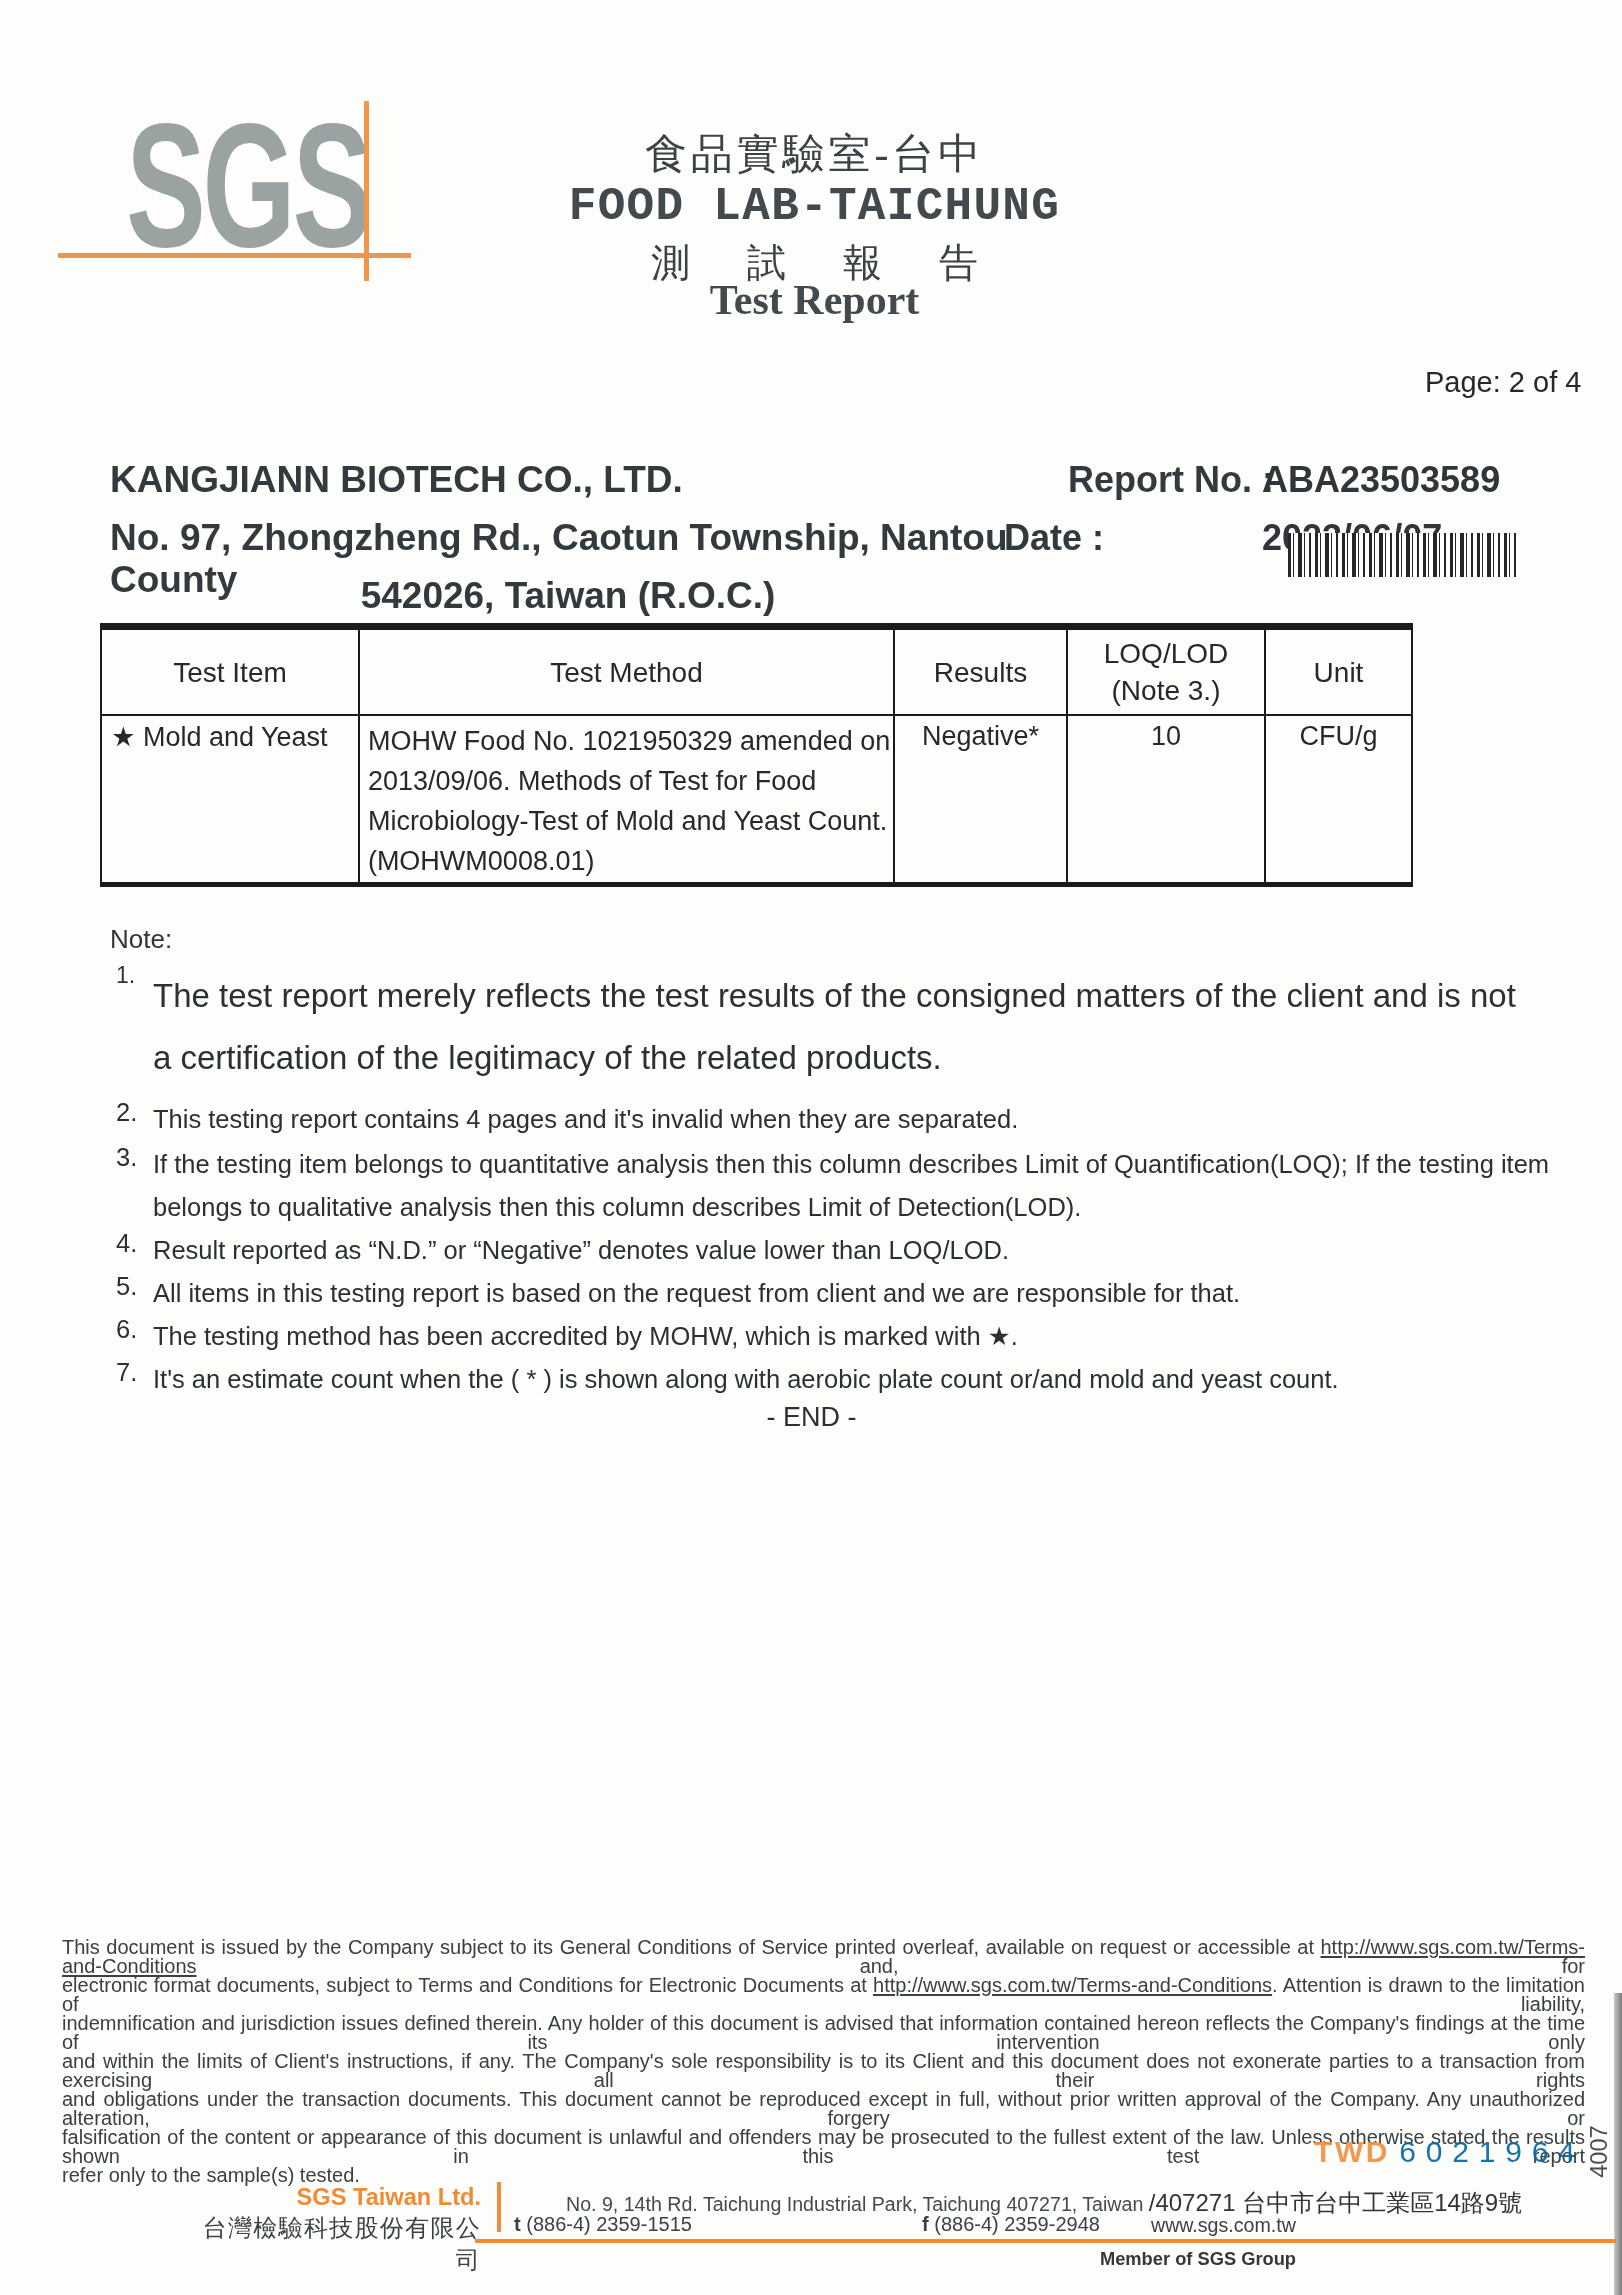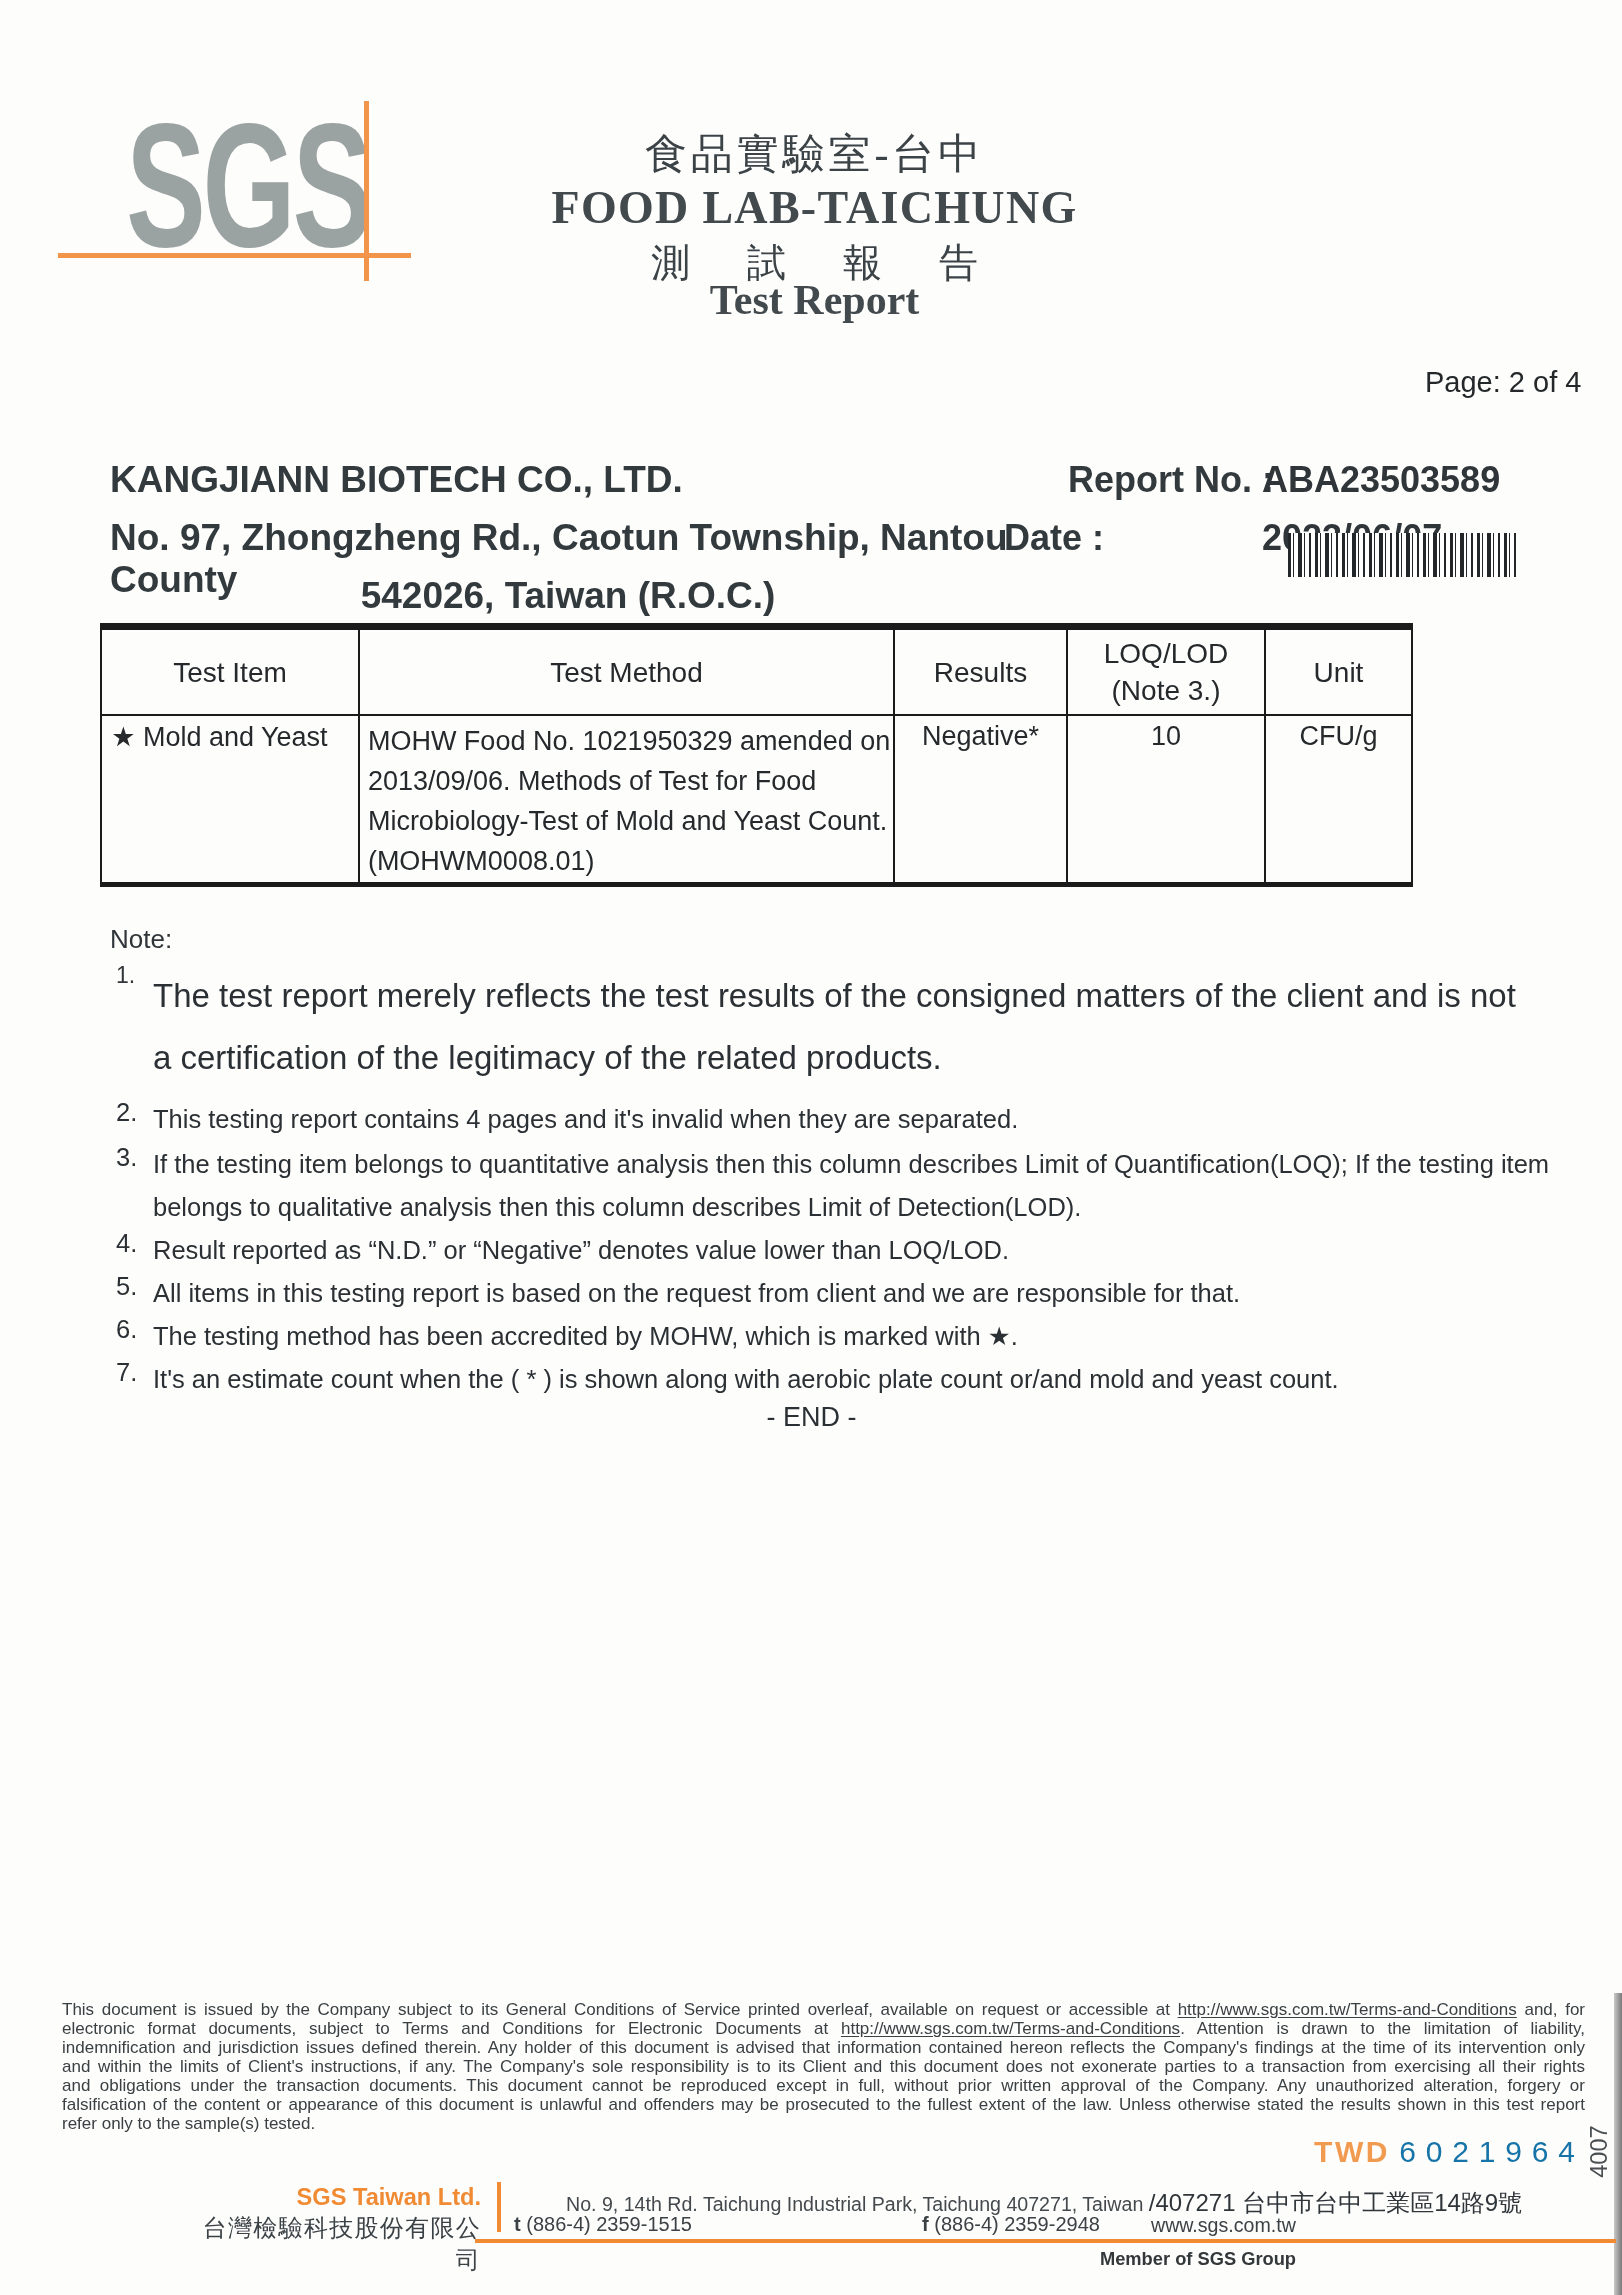--- a/index.html
+++ b/index.html
@@ -19,21 +19,21 @@
     font-size:141px;font-weight:bold;letter-spacing:-3.9px;
     color:#9ba2a2;line-height:1;
     transform:scale(0.85,1.25);transform-origin:top left;
   }
   .orange-h{left:58px;top:253px;width:353px;height:5.2px;background:#f2944a;}
   .orange-v{left:364px;top:101px;width:5.2px;height:180px;background:#f2944a;}
 
   .head-center{left:389px;top:0;width:851px;text-align:center;}
   .head-center div{position:absolute;left:0;width:851px;}
   .t-zh1{top:126px;font-family:"Liberation Serif","DejaVu Serif",serif;font-size:42px;letter-spacing:3.9px;color:#3c4347;}
-  .t-en1{top:181px;font-family:Liberation Serif, serif;font-size:46px;font-weight:bold;letter-spacing:1.3px;color:#434a4e;}
+  .t-en1{top:181px;font-family:Liberation Mono, monospace;font-size:46px;font-weight:bold;letter-spacing:1.3px;color:#434a4e;}
   .t-zh2{top:236px;font-family:"Liberation Serif","DejaVu Serif",serif;font-size:39px;letter-spacing:23.6px;padding-left:23.6px;box-sizing:border-box;color:#3c4347;}
   .t-en2{top:276px;font-family:"Liberation Serif","DejaVu Serif",serif;font-size:42px;font-weight:bold;color:#434a4e;}
   .page-num{left:1425px;top:366px;font-size:29px;color:#24282b;}
 
   
   .client{left:110px;top:0;width:916px;font-weight:bold;font-size:37px;color:#333a3e;}
   .client div{position:absolute;left:0;width:916px;}
   .cl1{top:459px;} .cl2{top:517px;} .cl3{top:575px;text-align:center;}
   .meta-label{font-weight:bold;font-size:36px;color:#333a3e;}
   .rn-label{left:1068px;top:459px;} .rn-value{left:1262px;top:459px;font-weight:bold;font-size:36px;}
@@ -65,21 +65,21 @@
   .note1{left:116px;top:965px;width:1427px;}
   .note1 .num{position:absolute;left:0;top:-2.6px;font-size:23px;}
   .note1 .txt{display:block;padding-left:37px;font-size:33px;line-height:62px;color:#2b3034;}
   .note{left:116px;width:1440px;font-size:25.5px;color:#2b3034;}
   .note .num{position:absolute;left:0;top:0;font-size:25.5px;}
   .note .txt{display:block;padding-left:37px;line-height:43px;}
   .n2{top:1098px;} .n3{top:1143px;} .n4{top:1229px;} .n5{top:1272px;} .n6{top:1315px;} .n7{top:1358px;}
   .end-marker{left:131px;top:1402px;width:1361px;text-align:center;font-size:27px;color:#2b3034;}
 
   
-  .disc{left:62px;top:2000px;width:1523px;font-size:17px;line-height:19px;color:#3a4043;}
+  .disc{left:62px;top:1938px;width:1523px;font-size:20px;line-height:19px;color:#3a4043;}
   .disc .jl{text-align:justify;text-align-last:justify;}
   .disc u{text-underline-offset:2px;}
 
   
   .stamp{left:1314px;top:2135px;font-size:30px;white-space:nowrap;}
   .stamp .cur{color:#f0913f;letter-spacing:2.6px;font-weight:bold;opacity:.9;}
   .stamp .num{color:#0369a1;letter-spacing:9.8px;margin-left:9.2px;opacity:.92;}
   .side-code{left:1573px;top:2138px;font-size:23.6px;color:#4a4f52;transform:rotate(-90deg);transform-origin:center;}
   .edge-strip{left:1614px;top:1993px;width:9.2px;height:302px;
     background:linear-gradient(90deg,#c9c9c9,#6f6f6f);}

